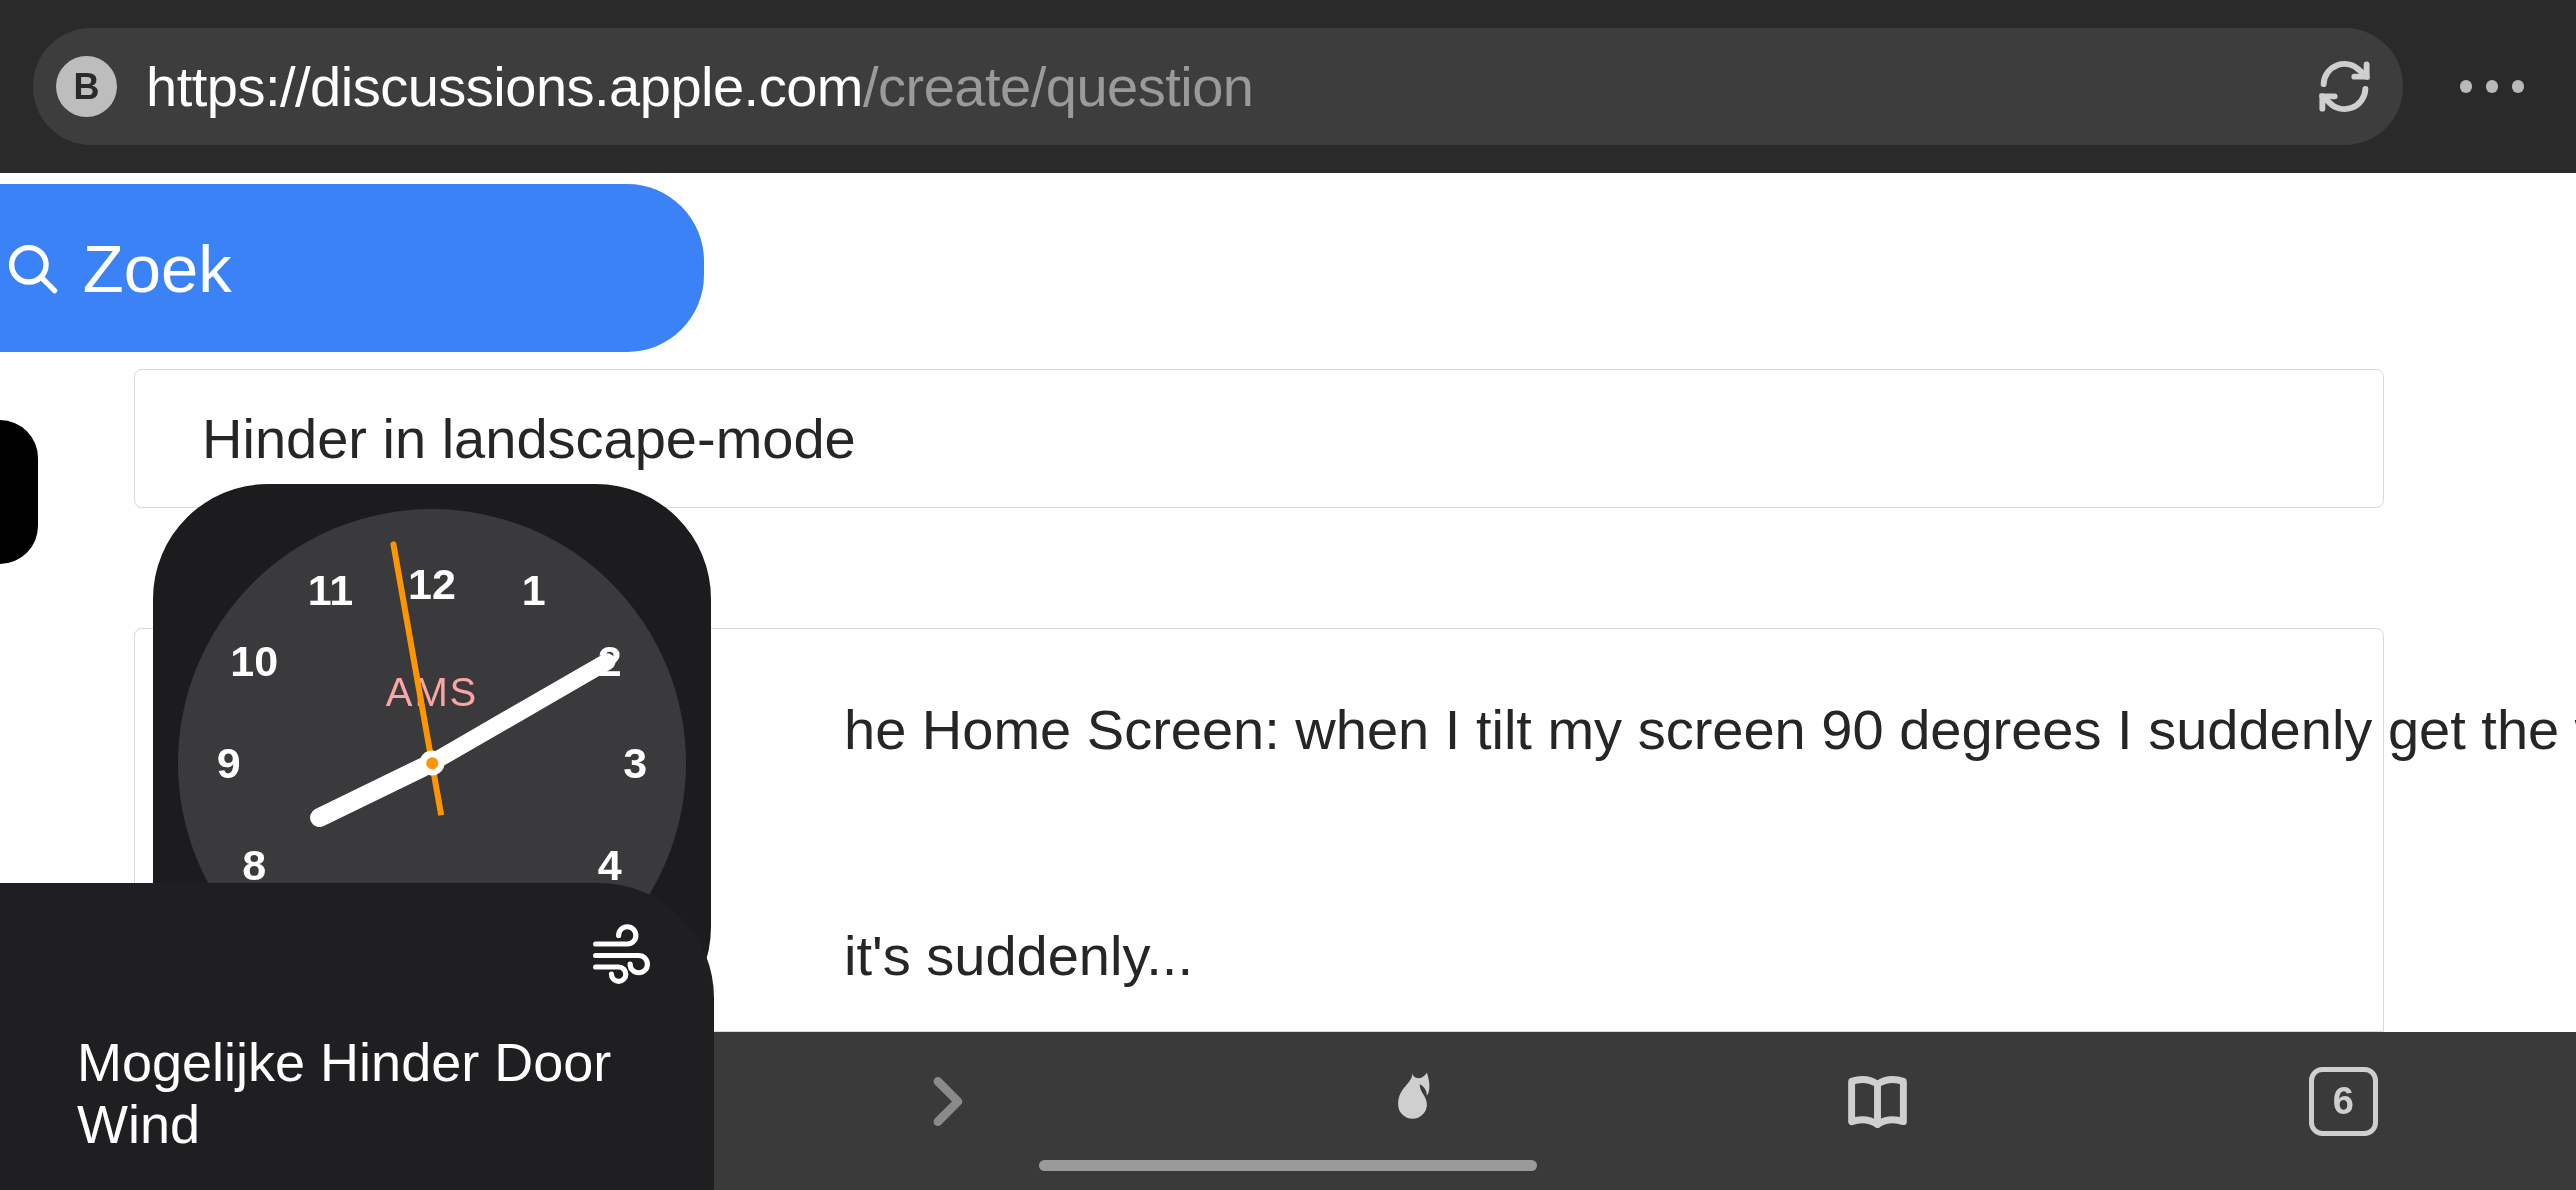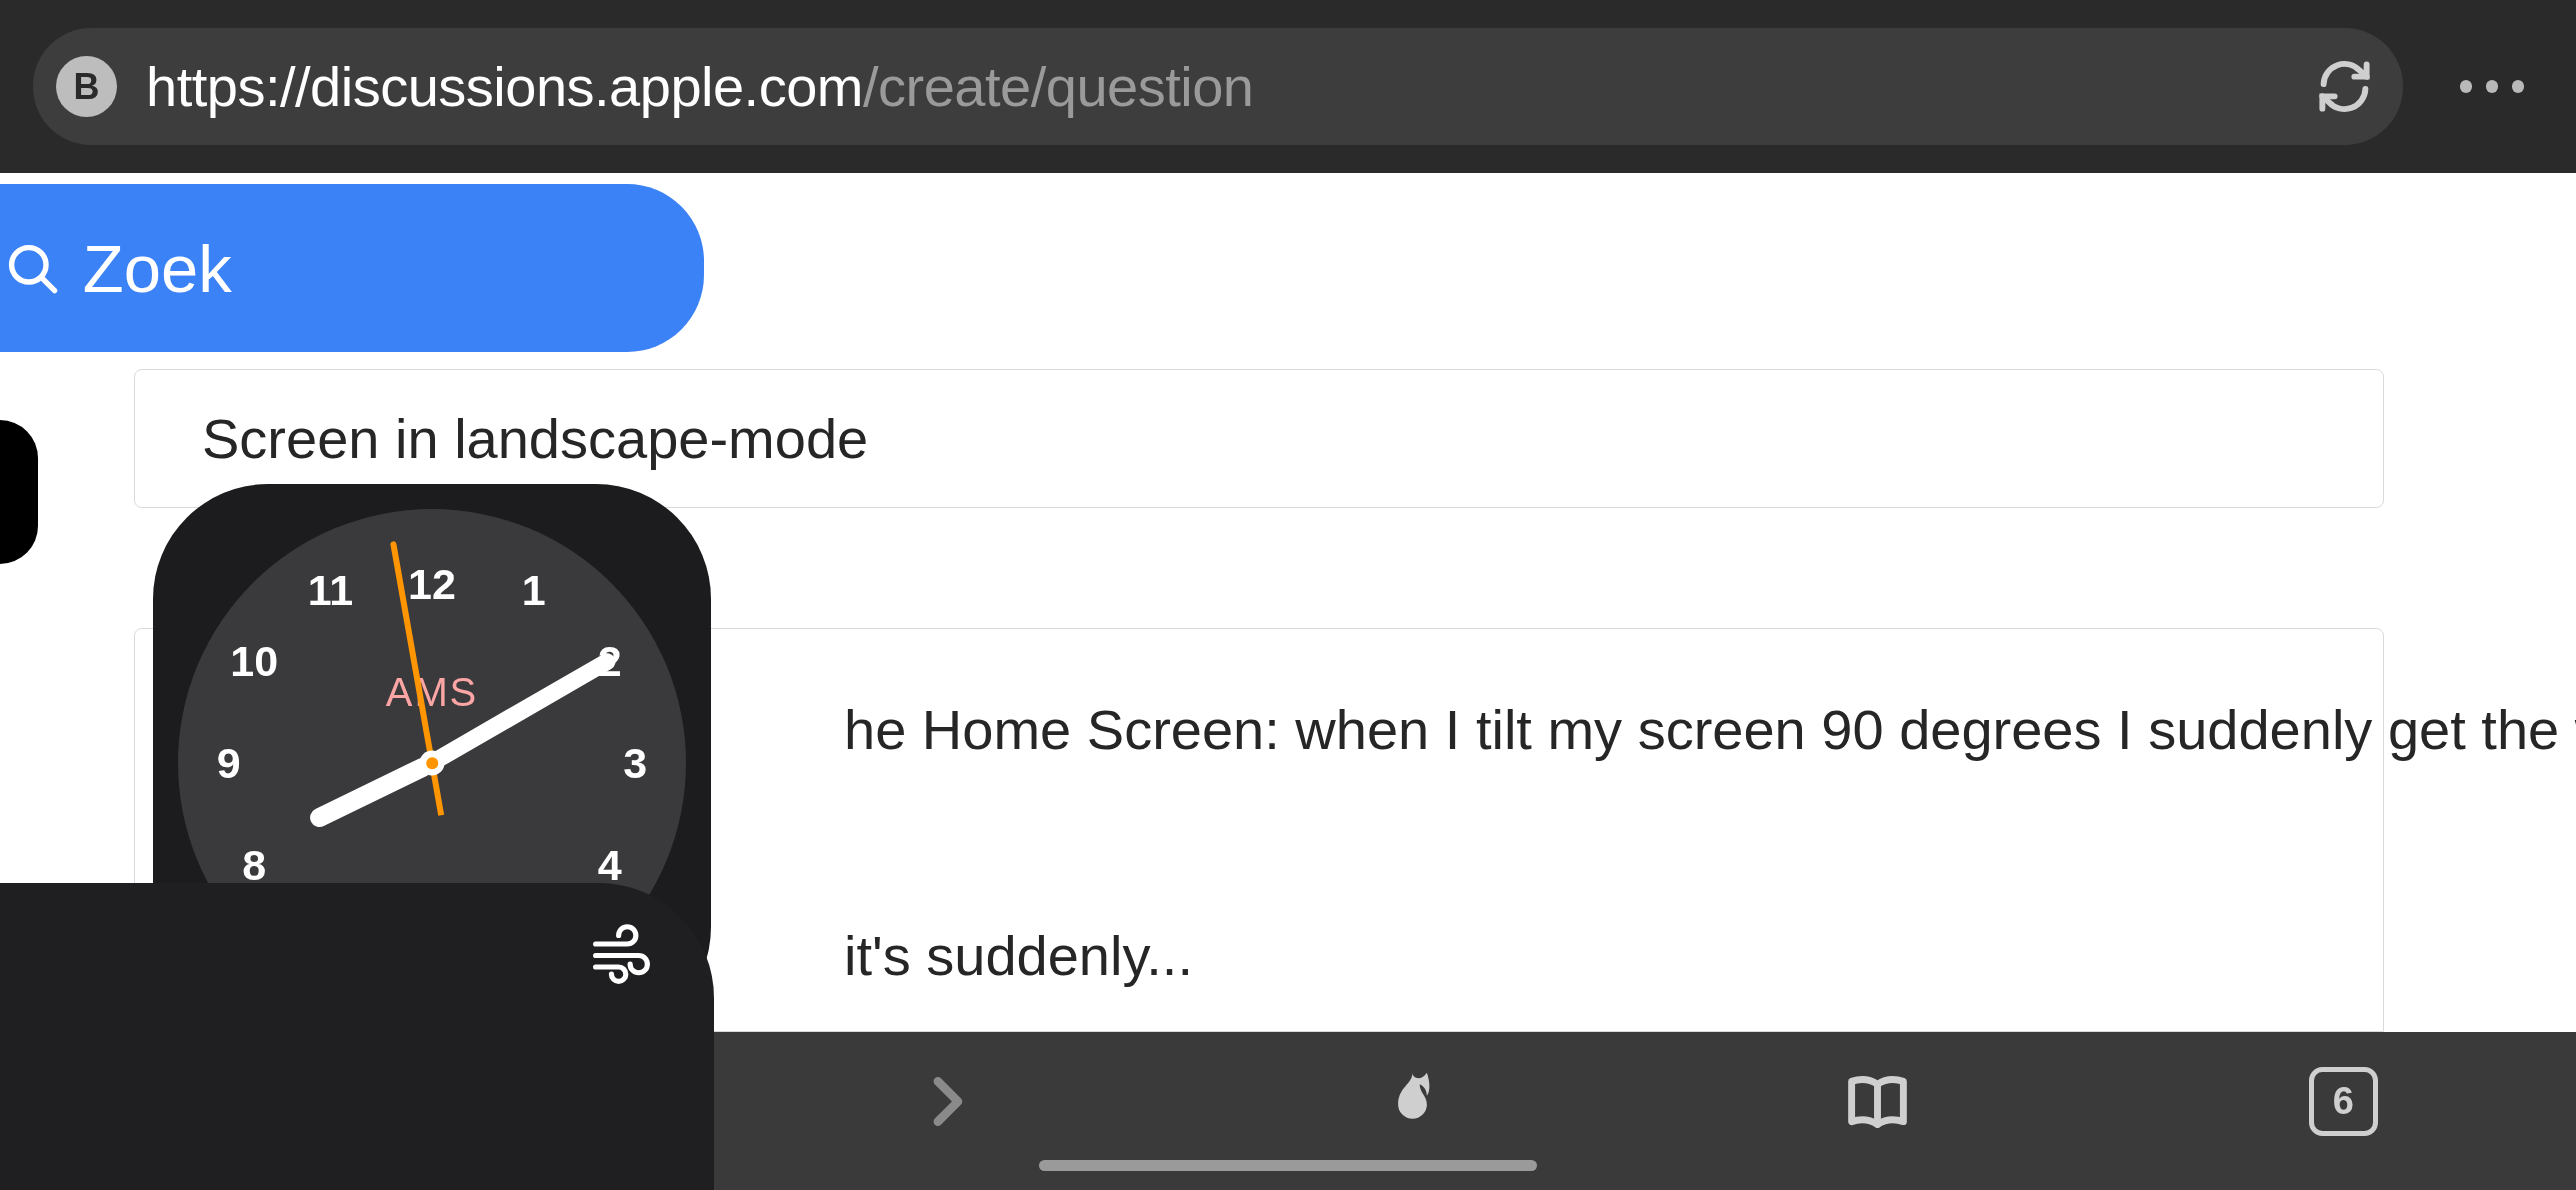--- a/index.html
+++ b/index.html
@@ -204,21 +204,21 @@
   </div>
   <div class="menu-dots">
     <span></span>
     <span></span>
     <span></span>
   </div>
 </div>
 
 <div class="page">
   <div class="title-input">
-    <span>Screen in landscape-mode</span>
+    <span>Hinder in landscape-mode</span>
   </div>
   <div class="body-input">
     <div class="body-line1">he Home Screen: when I tilt my screen 90 degrees I suddenly get the widget screen</div>
     <div class="body-line2">it's suddenly...</div>
   </div>
 </div>
 
 <div class="bottom-bar">
   <div class="slot first"></div>
   <div class="slot">
@@ -284,16 +284,17 @@
   </div>
 
   <div class="weather-widget">
     <div class="wind-icon">
       <svg viewBox="0 0 24 24" fill="none" stroke="#ffffff" stroke-width="1.8" stroke-linecap="round">
         <path d="M3 8h11a3 3 0 1 0-3-3"></path>
         <path d="M3 12h15a3 3 0 1 1-3 3"></path>
         <path d="M3 16h8a2.5 2.5 0 1 1-2.5 2.5"></path>
       </svg>
     </div>
+    <div class="weather-text">Mogelijke Hinder Door Wind</div>
   </div>
 
 </div>
 
 
 </body></html>

